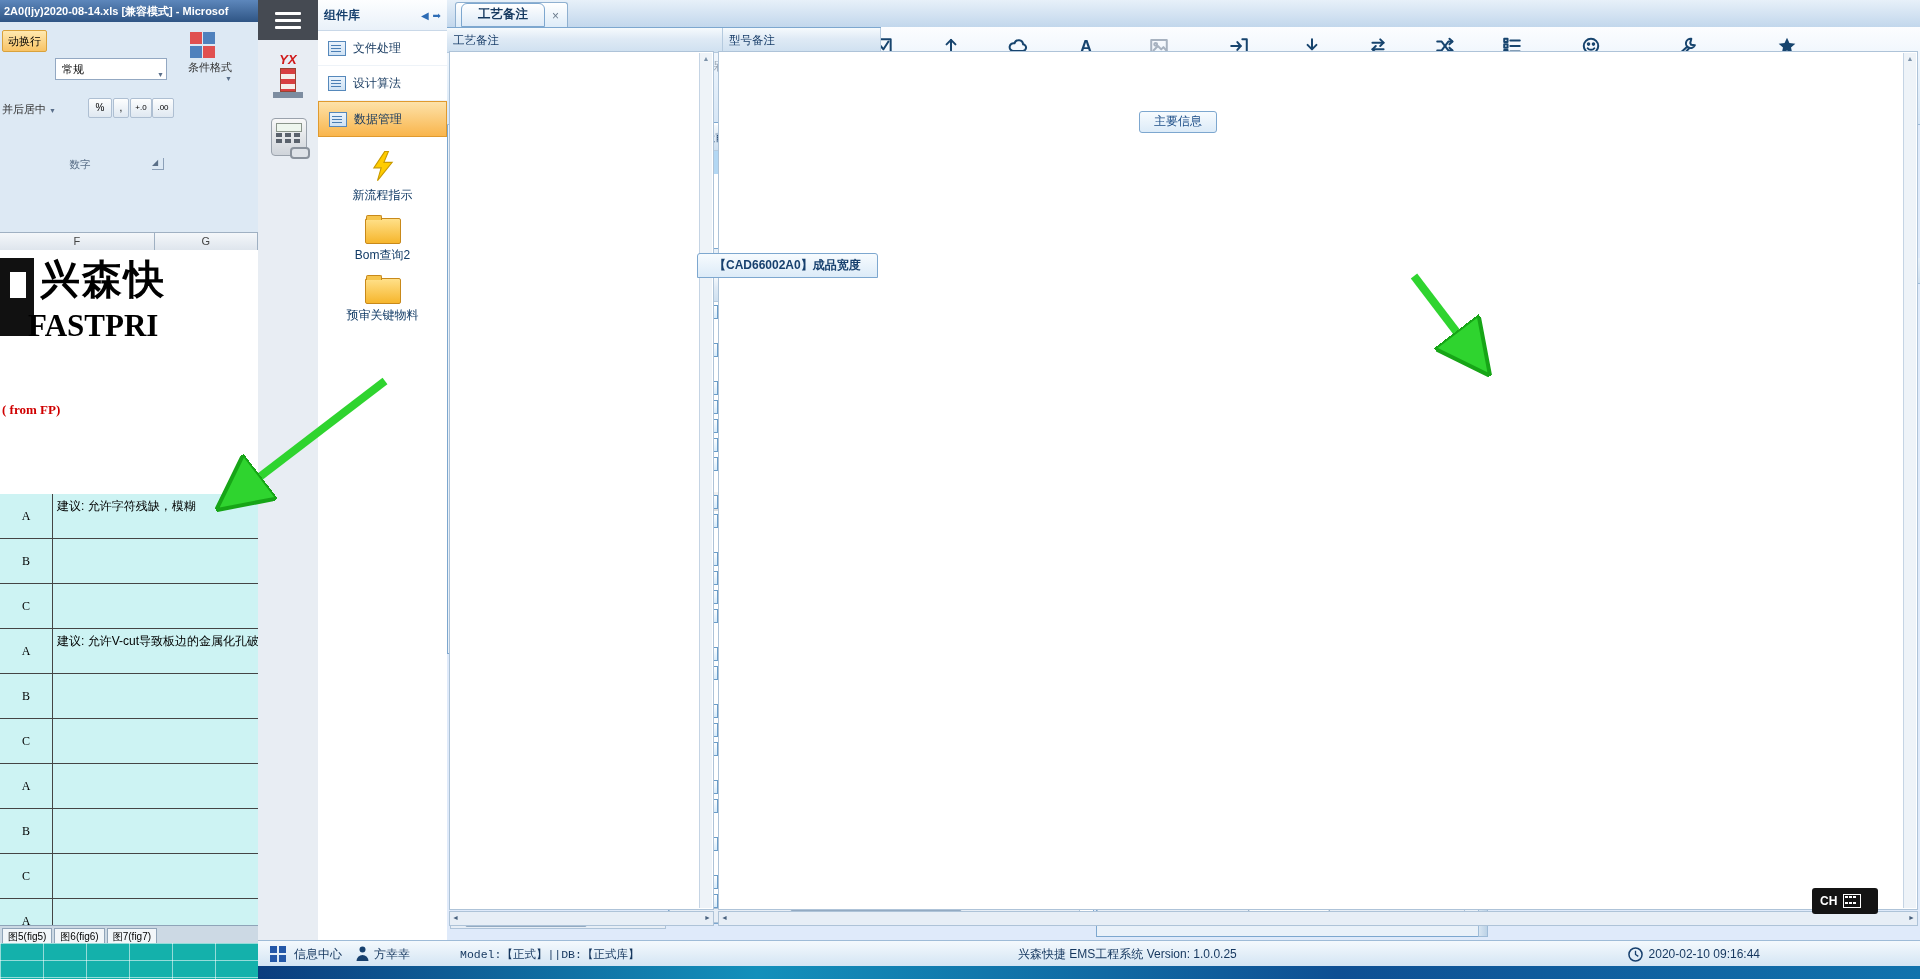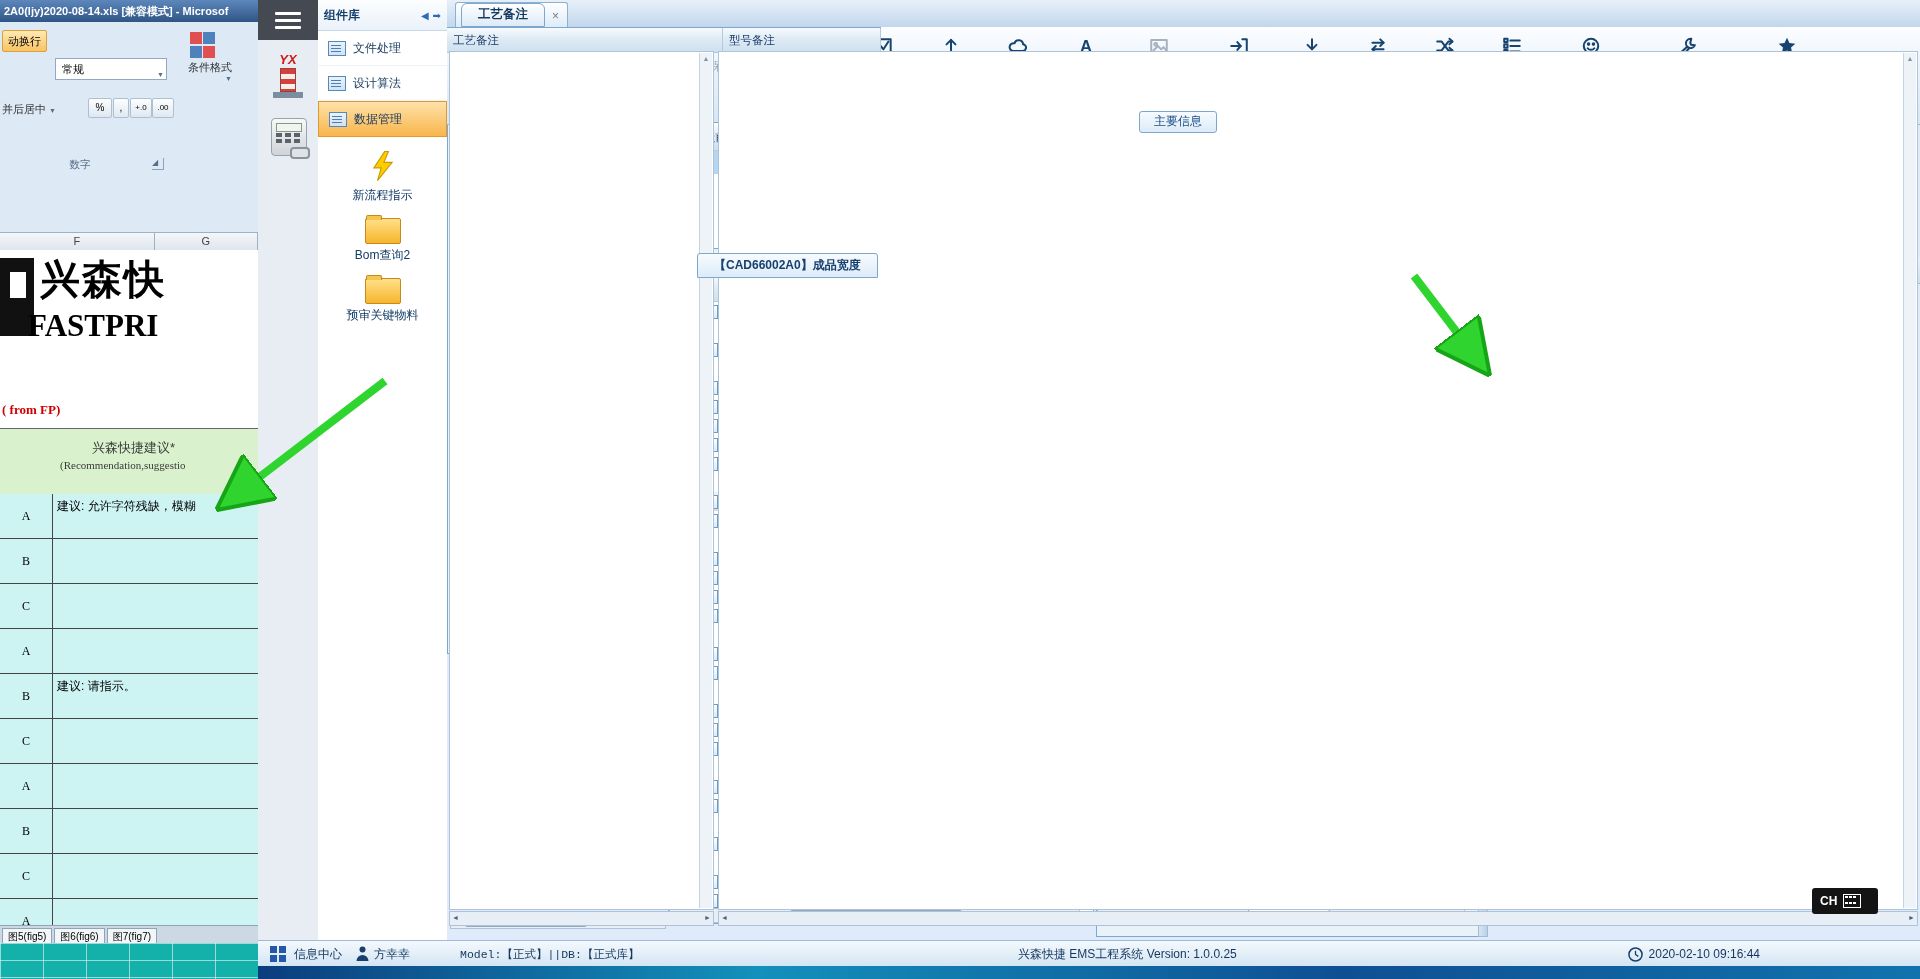--- a/index.html
+++ b/index.html
@@ -217,43 +217,39 @@
     </div>
     <div class="xl-colhead abs" id="xl-colhead">
         <div style="width: 155px;">F</div>
         <div style="width: 103px;">G</div>
       </div>
     <div class="xl-content abs">
       <div class="xl-logoP abs"></div>
       <div class="xl-logo-cn abs">兴森快</div>
       <div class="xl-logo-en abs">FASTPRI</div>
       <div class="xl-red abs">( from FP)</div>
-      <div class="xl-banner abs">
-        <div class="l1">兴森快捷建议*</div>
-        <div class="l2">(Recommendation,suggestio</div>
-      </div>
       <div id="advice-table">
           <div class="adv-row">
             <div class="adv-lab">A</div>
             <div class="adv-txt">建议: 允许字符残缺，模糊</div>
           </div>
           <div class="adv-row">
             <div class="adv-lab">B</div>
             <div class="adv-txt"></div>
           </div>
           <div class="adv-row">
             <div class="adv-lab">C</div>
             <div class="adv-txt"></div>
           </div>
           <div class="adv-row">
             <div class="adv-lab">A</div>
+            <div class="adv-txt">建议: 允许V-cut导致板边的金属化孔破</div>
           </div>
           <div class="adv-row">
             <div class="adv-lab">B</div>
-            <div class="adv-txt">建议: 请指示。</div>
           </div>
           <div class="adv-row">
             <div class="adv-lab">C</div>
             <div class="adv-txt"></div>
           </div>
           <div class="adv-row">
             <div class="adv-lab">A</div>
             <div class="adv-txt"></div>
           </div>
           <div class="adv-row">

